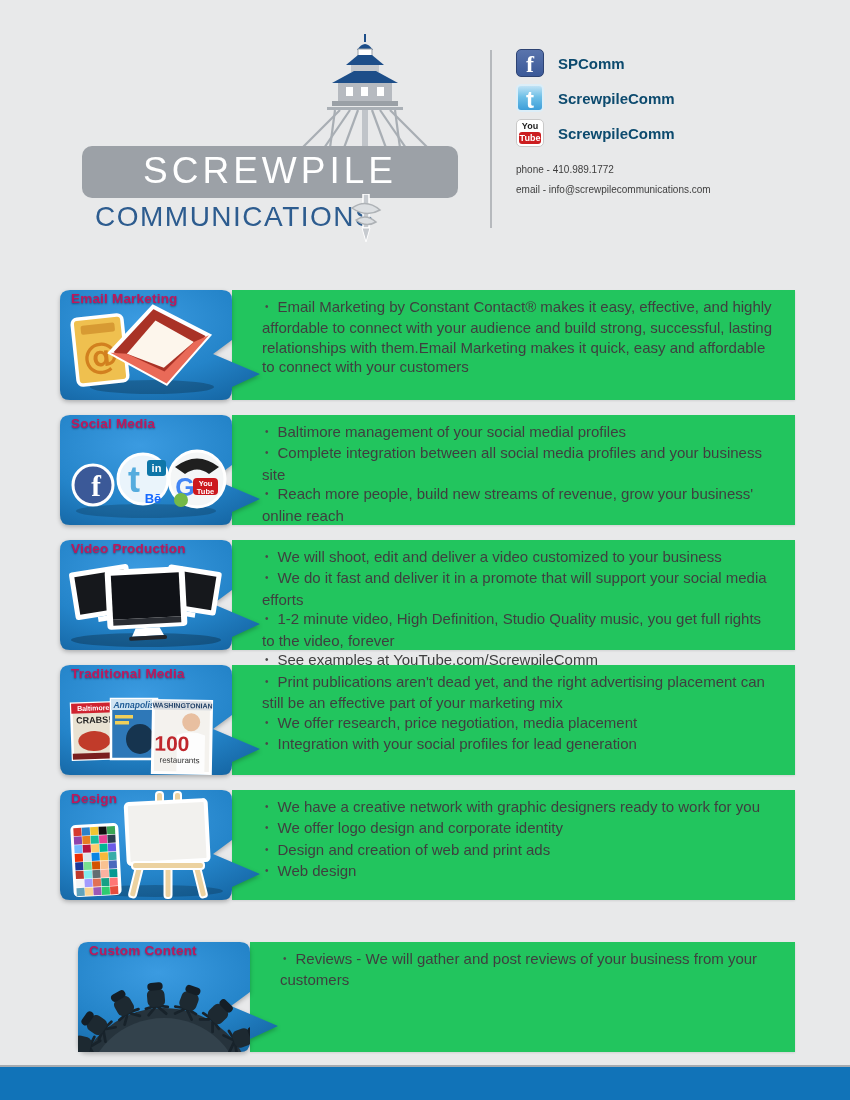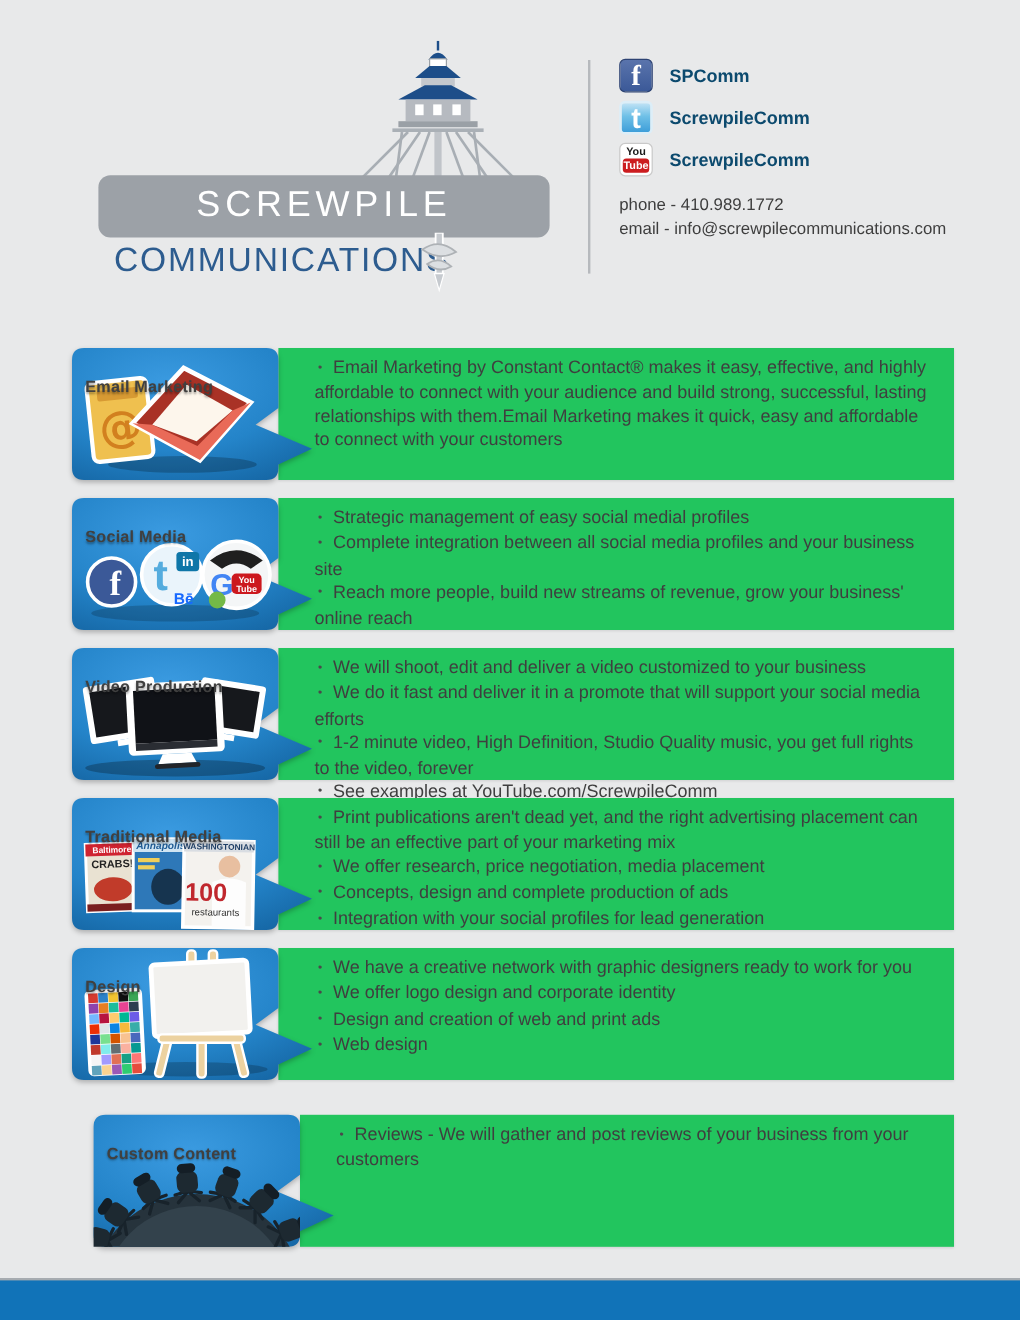--- a/index.html
+++ b/index.html
@@ -10,21 +10,21 @@
     position:relative; width:850px; height:1100px; margin:0 auto;
     background:#e8e9ea; overflow:hidden;
   }
 
   
   .header { position:absolute; left:0; top:0; width:850px; height:270px; }
   .lighthouse { position:absolute; left:288px; top:34px; width:154px; height:114px; }
   .logo-bar {
     position:absolute; left:82px; top:146px; width:376px; height:52px;
     background:#9ca1a7; border-radius:10px;
-    color:#ffffff; font-size:30px; font-weight:200; letter-spacing:4px;
+    color:#ffffff; font-size:37px; font-weight:200; letter-spacing:4px;
     text-align:center; line-height:50px;
   }
   .logo-sub {
     position:absolute; left:95px; top:201px;
     color:#2d5c8f; font-size:28px; font-weight:300; letter-spacing:1.5px;
   }
   .auger { position:absolute; left:348px; top:194px; width:36px; height:50px; }
 
   .hdr-divider { position:absolute; left:490px; top:50px; width:2px; height:178px; background:#b6b9bd; }
 
@@ -32,31 +32,31 @@
   .soc-row { display:flex; align-items:center; height:30px; margin-bottom:5px; }
   .soc-handle { margin-left:14px; font-size:15px; font-weight:bold; color:#0c4a6e; }
   .icon-28 { width:28px; height:28px; border-radius:5px; position:relative; flex:0 0 28px; }
   .fb-icon { background:linear-gradient(#5a74ac,#3b5998); border:1px solid #2d4373; }
   .fb-icon span { position:absolute; left:9px; top:1px; color:#fff; font-size:24px; font-weight:bold; font-family:"Liberation Serif",serif; }
   .tw-icon { background:linear-gradient(#bfe2f5,#6fc0e7 45%,#3e9ed9); border:2px solid #dceef8; }
   .tw-icon span { position:absolute; left:8px; top:0px; color:#fff; font-size:24px; font-weight:bold; }
   .yt-icon { background:#fff; border:1px solid #c9c9c9; text-align:center; }
   .yt-top { display:block; color:#1a1a1a; font-size:9px; font-weight:bold; line-height:12px; }
   .yt-bottom { display:block; margin:0 2px; background:#cc1d20; border-radius:3px; color:#fff; font-size:9px; font-weight:bold; line-height:12px; }
-  .contact-lines { margin-top:12px; font-size:14px; color:#3e3e3e; line-height:20px; }
+  .contact-lines { margin-top:12px; font-size:10px; color:#3e3e3e; line-height:20px; }
 
   
   .sections { position:absolute; left:0; top:290px; width:850px; }
   .svc { display:flex; margin:0 55px 15px 60px; height:110px; position:relative; }
-  .svc.last { margin-top:29px;padding-left:18px; }
+  .svc.last { margin-top:42px;padding-left:18px; }
   .tab { position:relative; width:172px; flex:0 0 172px; z-index:2; }
   .tab-bg { position:absolute; left:0; top:0; width:200px; height:110px; overflow:visible;
             filter:drop-shadow(0 2px 2px rgba(0,0,0,0.25)); }
-  .tab-label { position:absolute; left:11px; top:25px; z-index:3;
-    color:#404040; font-size:13.5px; font-weight:bold; letter-spacing:0.2px;
+  .tab-label { position:absolute; left:11px; top:1px; z-index:3;
+    color:#be185d; font-size:13.5px; font-weight:bold; letter-spacing:0.2px;
     text-shadow:0 1px 2px rgba(0,0,0,0.4); }
   .illo { position:absolute; left:0; top:0; width:172px; height:110px; z-index:2; }
   .row-content {
     flex:1; background:#22c55e; z-index:1;
     padding:7px 22px 0 30px;
     font-size:15px; line-height:19.4px; color:#3f3f3f;
     box-shadow:0 1px 2px rgba(0,0,0,0.10);
   }
   .bullet { margin:0; }
   .bullet::before { content:"•"; font-size:10px; color:#4a4a4a; padding-right:9px; padding-left:3px; position:relative; top:-2px; }
@@ -202,21 +202,21 @@
           <circle cx="137" cy="64" r="28" fill="#f4f6f7" stroke="#ffffff" stroke-width="3"></circle>
           <path d="M115 52 Q137 35 159 52 L149 59 Q137 50 125 59 Z" fill="#1f1f1f"></path>
           <text x="125" y="81" font-size="25" font-weight="bold" fill="#4285f4" text-anchor="middle">G</text>
           <rect x="133" y="63" width="25" height="17" rx="4" fill="#cc181e"></rect>
           <text x="145.5" y="71" font-size="7.5" font-weight="bold" fill="#ffffff" text-anchor="middle">You</text>
           <text x="145.5" y="78.5" font-size="7.5" font-weight="bold" fill="#ffffff" text-anchor="middle">Tube</text>
           <circle cx="121" cy="85" r="7" fill="#74b947"></circle>
         </svg>
       </div>
       <div class="row-content">
-        <p class="bullet">Strategic management of easy social medial profiles</p>
+        <p class="bullet">Baltimore management of your social medial profiles</p>
         <p class="bullet">Complete integration between all social media profiles and your business site</p>
         <p class="bullet">Reach more people, build new streams of revenue, grow your business' online reach</p>
       </div>
     </div>
 
     <div class="svc">
       <div class="tab">
         <svg class="tab-bg" viewBox="0 0 200 110" preserveAspectRatio="none">
           <path d="M10 0 H162 Q172 0 172 10 V50 L153 64 L200 84 L172 97 V100 Q172 110 162 110 H10 Q0 110 0 100 V10 Q0 0 10 0 Z" fill="url(#tabGrad)"></path>
         </svg>
@@ -280,21 +280,20 @@
             <circle cx="9" cy="-13" r="9" fill="#e8bfa0"></circle>
             <path d="M-5 38 L-5 0 Q9 -6 23 0 L23 38 Z" fill="#fdfdfd"></path>
             <text x="-10" y="16" font-size="21" font-weight="bold" fill="#c0272d" text-anchor="middle">100</text>
             <text x="-2" y="28" font-size="8" fill="#333333" text-anchor="middle">restaurants</text>
           </g>
         </svg>
       </div>
       <div class="row-content">
         <p class="bullet">Print publications aren't dead yet, and the right advertising placement can still be an effective part of your marketing mix</p>
         <p class="bullet">We offer research, price negotiation, media placement</p>
-        <p class="bullet">Concepts, design and complete production of ads</p>
         <p class="bullet">Integration with your social profiles for lead generation</p>
       </div>
     </div>
 
     <div class="svc">
       <div class="tab">
         <svg class="tab-bg" viewBox="0 0 200 110" preserveAspectRatio="none">
           <path d="M10 0 H162 Q172 0 172 10 V50 L153 64 L200 84 L172 97 V100 Q172 110 162 110 H10 Q0 110 0 100 V10 Q0 0 10 0 Z" fill="url(#tabGrad)"></path>
         </svg>
         <span class="tab-label">Design</span>

